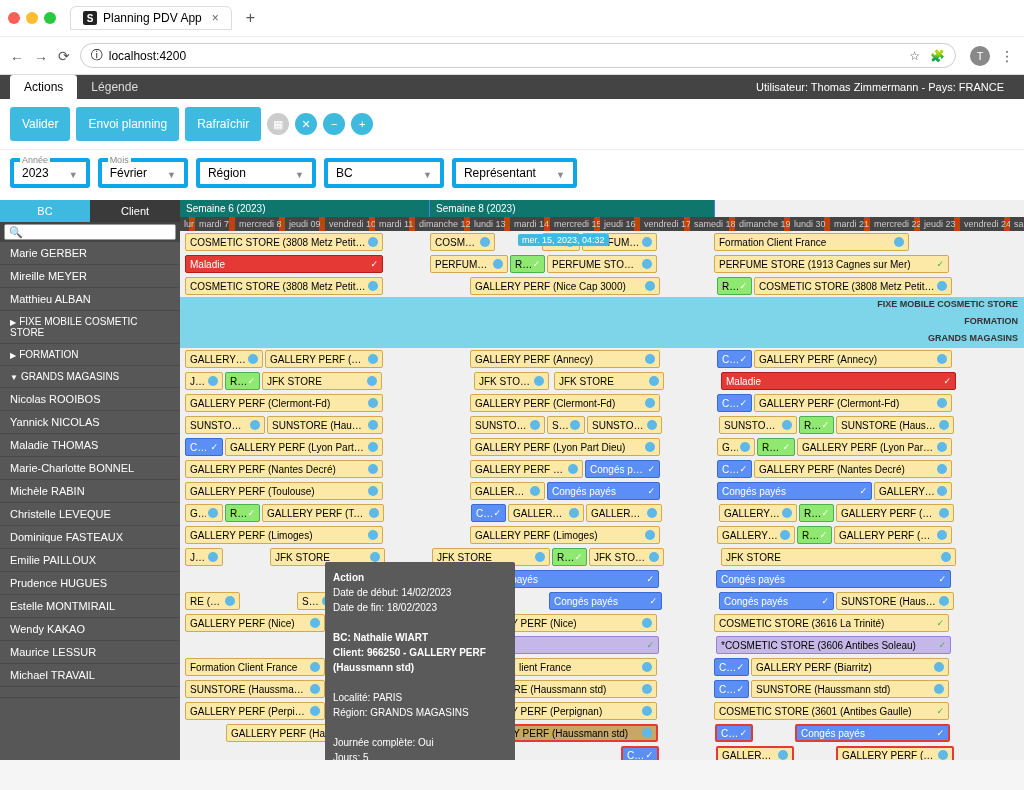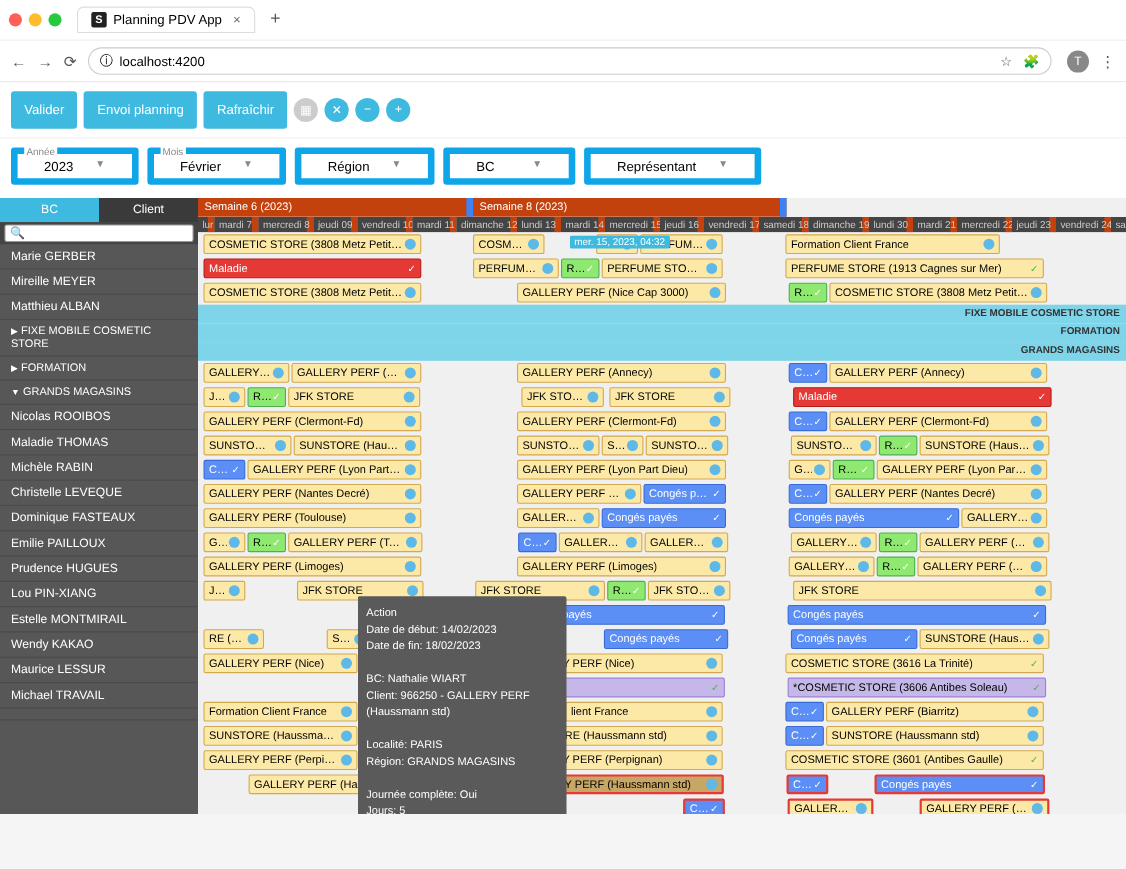--- a/index.html
+++ b/index.html
@@ -21,56 +21,56 @@
 .app{background:#fff}
 .userbar{background:#444;color:#fff;text-align:right;padding:3px 10px;font-size:11px}
 .tabbar{background:#444;display:flex;padding:0 10px}
 .app-tab{padding:5px 14px;font-size:12px;color:#ddd;background:#444;cursor:pointer}
 .app-tab.active{background:#fff;color:#000;border-radius:3px 3px 0 0}
 .toolbar{background:#fff;padding:8px 10px;display:flex;gap:6px;align-items:center;border-bottom:1px solid #eee}
 .btn{background:#3ebae0;color:#fff;border:none;padding:10px 12px;border-radius:3px;font-size:12px;cursor:pointer}
 .circ-btn{width:22px;height:22px;border-radius:50%;background:#3ebae0;color:#fff;display:flex;align-items:center;justify-content:center;font-size:11px;cursor:pointer}
 .circ-btn.grey{background:#ccc}
 .filters{display:flex;gap:8px;padding:8px 10px 12px;background:#fff}
-.filter-box{border:6px solid #0ea5e9;border-radius:3px;padding:4px 24px;position:relative;min-width:60px}
+.filter-box{border:4px solid #0ea5e9;border-radius:3px;padding:4px 8px;position:relative;min-width:60px}
 .filter-label{position:absolute;top:-7px;left:6px;background:#fff;font-size:9px;color:#888;padding:0 2px}
-.filter-val{display:flex;justify-content:space-between;align-items:flex-start;font-size:12px;gap:20px}
+.filter-val{display:flex;justify-content:space-between;align-items:flex-end;font-size:12px;gap:20px}
 .chev{font-size:9px;color:#888}
 .content{display:flex;height:560px;overflow:hidden}
 .sidebar{width:180px;background:#575757;color:#fff;display:flex;flex-direction:column;flex-shrink:0}
 .sidetabs{display:flex}
 .sidetab{flex:1;text-align:center;padding:5px;font-size:11px;background:#3a3a3a;cursor:pointer}
 .sidetab.active{background:#3ebae0}
 .search-row{padding:2px 4px;background:#444}
 .search-row input{width:100%;font-size:11px;padding:1px 4px;border:1px solid #999;border-radius:2px}
 .person{padding:5px 10px;font-size:11px;border-bottom:1px solid #4a4a4a;display:flex;justify-content:space-between;align-items:center}
 .group{padding:5px 10px;font-size:10px;border-bottom:1px solid #4a4a4a;cursor:pointer}
 .tri{font-size:8px;margin-right:3px}
 .gantt{flex:1;overflow:auto;background:#f0f0f0;position:relative}
 .week-headers{display:flex;position:sticky;top:0;z-index:5}
-.week-hdr{background:#c2410c;color:#fff;padding:3px 6px;font-size:10px;border-right:6px solid #3b82f6}
+.week-hdr{background:#0f766e;color:#fff;padding:3px 6px;font-size:10px;border-right:1px solid #3b82f6}
 .day-headers{display:flex;position:sticky;top:17px;z-index:5}
 .day-hdr{background:#444;color:#ccc;padding:2px 4px;font-size:9px;border-right:6px solid #c2410c;white-space:nowrap}
 .date-marker{position:absolute;top:34px;background:#3ebae0;color:#fff;font-size:9px;padding:1px 4px;border-radius:2px;z-index:6}
 .row{display:flex;align-items:center;height:22px;position:relative}
 .group-band{height:17px;background:#7ed4e8;text-align:right;font-size:9px;color:#333;padding:2px 6px;font-weight:bold}
 .chip{height:18px;border-radius:2px;font-size:10px;padding:1px 4px;display:flex;align-items:center;justify-content:space-between;margin:0 1px;overflow:hidden;white-space:nowrap}
 .chip .txt{overflow:hidden;text-overflow:ellipsis}
 .dot{width:10px;height:10px;border-radius:50%;flex-shrink:0;margin-left:2px}
 .yellow{background:#fce9a7;border:1px solid #d4a84e}
 .green{background:#8fe86f;border:1px solid #4caf50}
 .red{background:#e53935;color:#fff;border:1px solid #b71c1c}
 .blue{background:#5b8ff5;color:#fff;border:1px solid #3a6bd4}
 .purple{background:#c5b8e8;border:1px solid #9a80d4}
 .orange{background:#c8a665;border:1px solid #a57d3e}
 .redborder{border:2px solid #e53935}
 .dot-blue{background:#5eb8e8}
 .check{color:#fff;font-size:9px}
 .tooltip{position:absolute;background:#5a5a5a;color:#fff;padding:8px;font-size:10px;border-radius:2px;z-index:20;line-height:1.5;width:190px}
-.tooltip b{font-weight:normal}
+.tooltip b{font-weight:bold}
 </style>
 </head>
 <body>
 
 <div class="browser-chrome">
   <div class="titlebar">
     <div class="traffic">
       <span class="t-red"></span>
         <span class="t-yel"></span>
         <span class="t-grn"></span>
@@ -93,20 +93,25 @@
         <span>☆</span>
         <span>🧩</span>
       </div>
     </div>
     <span class="avatar">T</span>
     <span class="nav-icon">⋮</span>
   </div>
 </div>
 
 <div class="app">
+  <div class="tabbar" style="align-items:center">
+    <div class="app-tab active">Actions</div>
+    <div class="app-tab">Légende</div>
+    <div class="userbar" style="flex:1;background:transparent">Utilisateur: Thomas Zimmermann - Pays: FRANCE</div>
+  </div>
   <div class="toolbar">
     <button class="btn">Valider</button>
     <button class="btn">Envoi planning</button>
     <button class="btn">Rafraîchir</button>
     <span class="circ-btn grey">▦</span>
     <span class="circ-btn">✕</span>
     <span class="circ-btn">−</span>
     <span class="circ-btn">+</span>
   </div>
   <div class="filters">
@@ -162,39 +167,42 @@
       <div class="person">
           <span>Matthieu ALBAN</span>
         </div>
       <div class="group"><span class="tri">▶</span><span>FIXE MOBILE COSMETIC STORE</span></div>
       <div class="group"><span class="tri">▶</span><span>FORMATION</span></div>
       <div class="group"><span class="tri">▼</span><span>GRANDS MAGASINS</span></div>
       <div class="person">
           <span>Nicolas ROOIBOS</span>
         </div>
       <div class="person">
+          <span>Yannick NICOLAS</span>
+        </div>
+      <div class="person">
           <span>Maladie THOMAS</span>
         </div>
       <div class="person">
+          <span>Marie-Charlotte BONNEL</span>
+        </div>
+      <div class="person">
           <span>Michèle RABIN</span>
         </div>
       <div class="person">
           <span>Christelle LEVEQUE</span>
         </div>
       <div class="person">
           <span>Dominique FASTEAUX</span>
         </div>
       <div class="person">
           <span>Emilie PAILLOUX</span>
         </div>
       <div class="person">
           <span>Prudence HUGUES</span>
-        </div>
-      <div class="person">
-          <span>Lou PIN-XIANG</span>
         </div>
       <div class="person">
           <span>Estelle MONTMIRAIL</span>
         </div>
       <div class="person">
           <span>Wendy KAKAO</span>
         </div>
       <div class="person">
           <span>Maurice LESSUR</span>
         </div>

